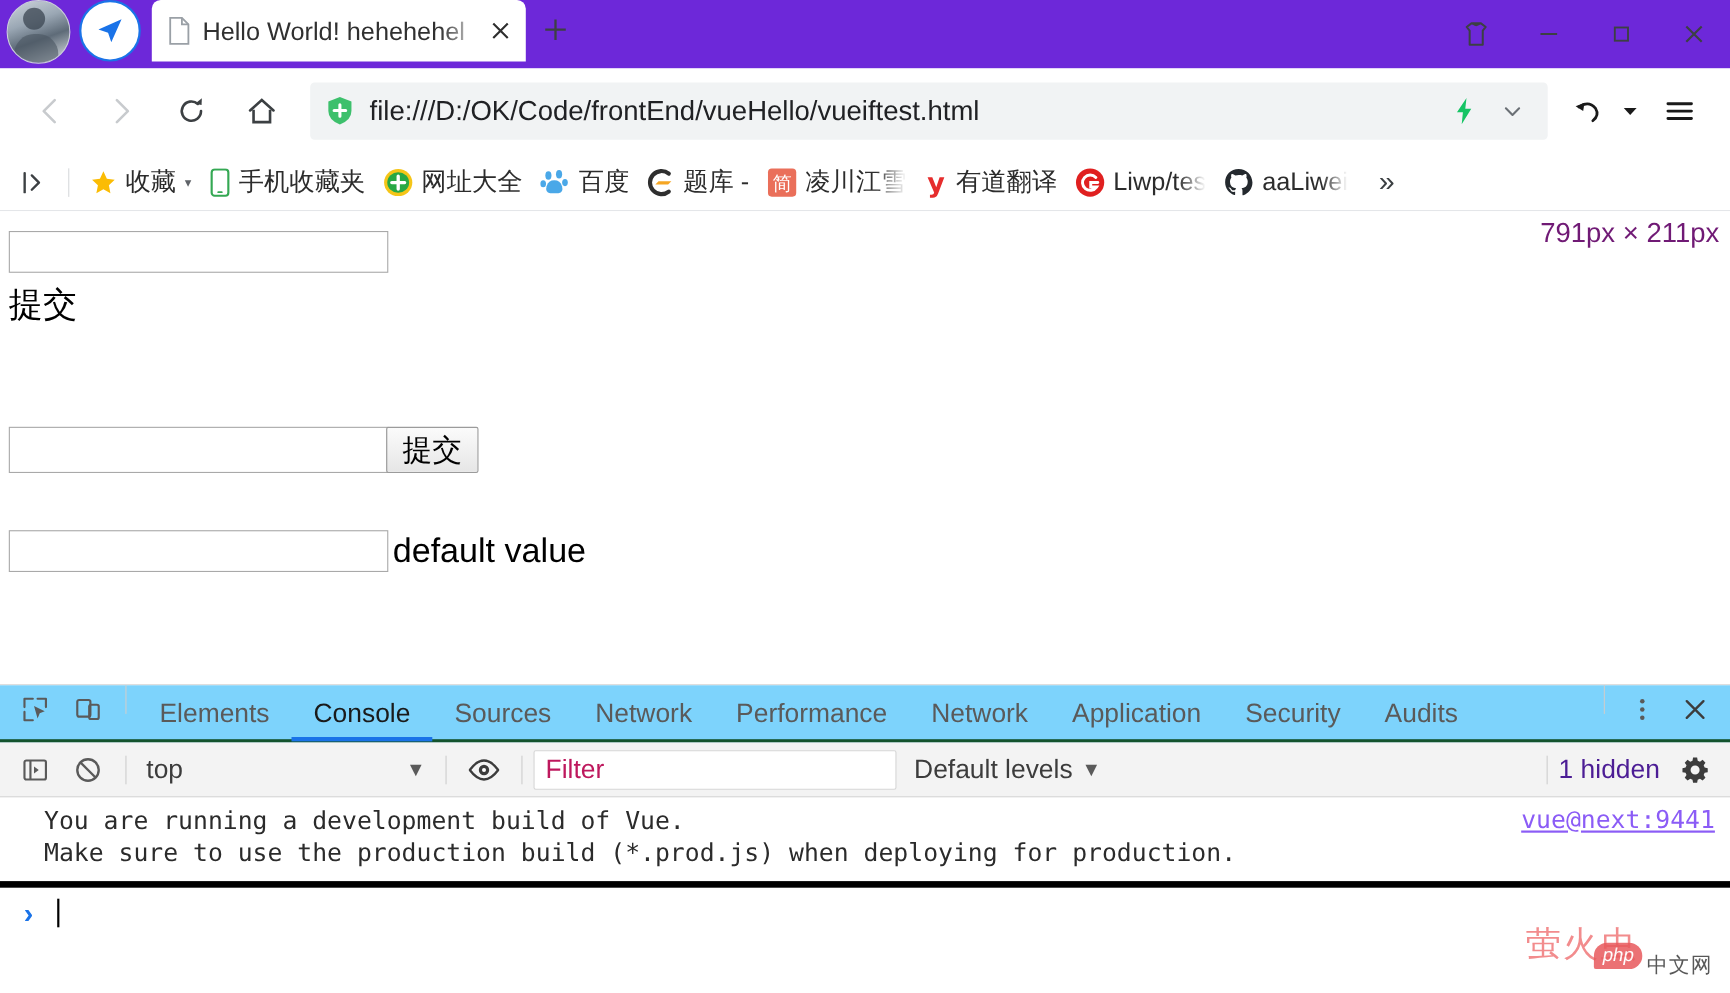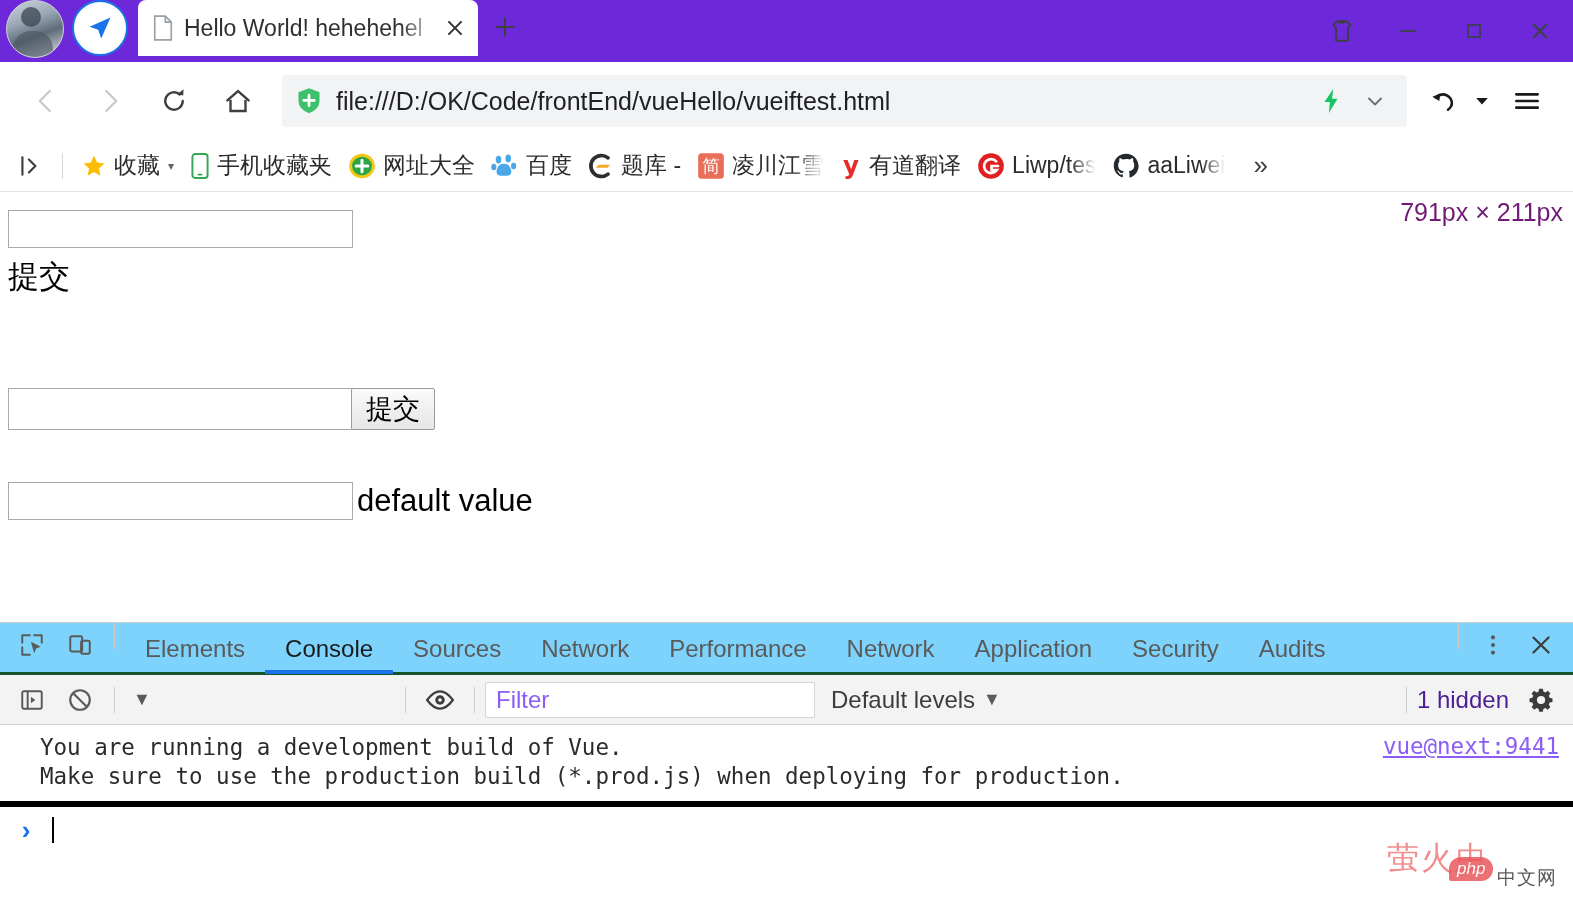--- a/index.html
+++ b/index.html
@@ -335,21 +335,21 @@
     flex: none;
     width: 330px; height: 36px;
     background: #ffffff;
     border: 1px solid #d6d6d6;
     border-radius: 2px;
     display: flex;
     align-items: center;
     padding: 0 10px;
     box-sizing: border-box;
     font-size: 24px;
-    color: #8b5cf6;
+    color: #be185d;
   }
   .levels {
     flex: none;
     display: flex;
     align-items: center;
     margin-left: 16px;
     font-size: 24px;
     color: #3c3c3c;
   }
   .levels .ctx-caret { margin-left: 8px; }
@@ -745,20 +745,21 @@
       </div>
       <div class="dt-iconbtn">
         <svg width="26" height="26" viewBox="0 0 24 24">
           <circle cx="12" cy="12" r="9" fill="none" stroke="#5a5a5a" stroke-width="2"></circle>
           <path d="M5.7 5.7 L18.3 18.3" stroke="#5a5a5a" stroke-width="2"></path>
         </svg>
       </div>
       <div class="dt-vsep"></div>
 
       <div class="ctx-select">
+        <span class="ctx-label">top</span>
         <span class="ctx-caret">▼</span>
       </div>
 
       <div class="dt-vsep"></div>
       <div class="dt-iconbtn">
         <svg width="28" height="22" viewBox="0 0 26 20">
           <path d="M1 10 q6 -8 12 -8 q6 0 12 8 q-6 8 -12 8 q-6 0 -12 -8 z" fill="none" stroke="#3c3c3c" stroke-width="2"></path>
           <circle cx="13" cy="10" r="4.4" fill="#3c3c3c"></circle>
           <circle cx="13" cy="10" r="1.7" fill="#ffffff"></circle>
         </svg>

